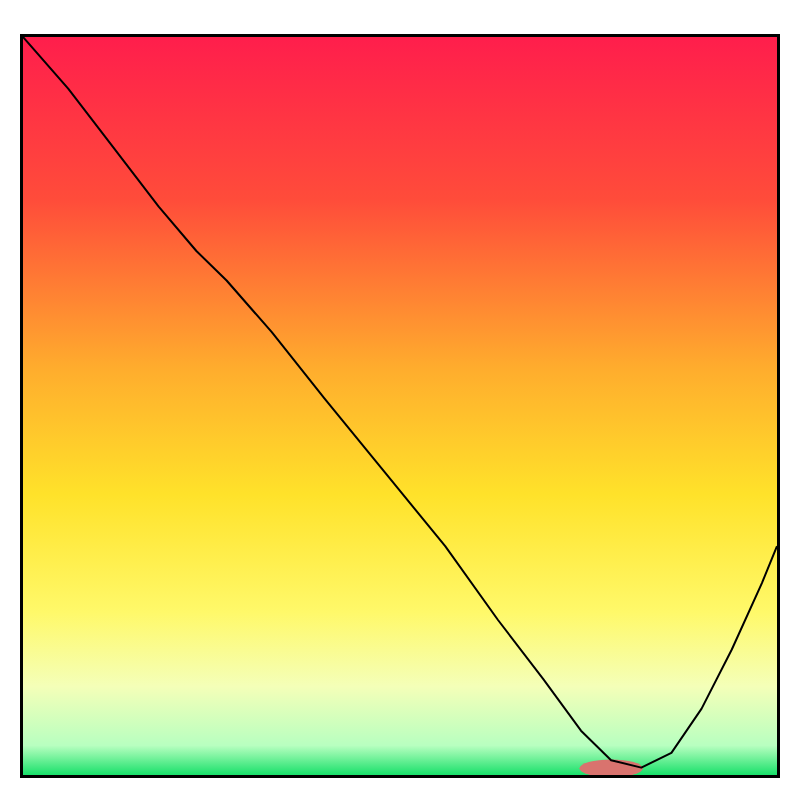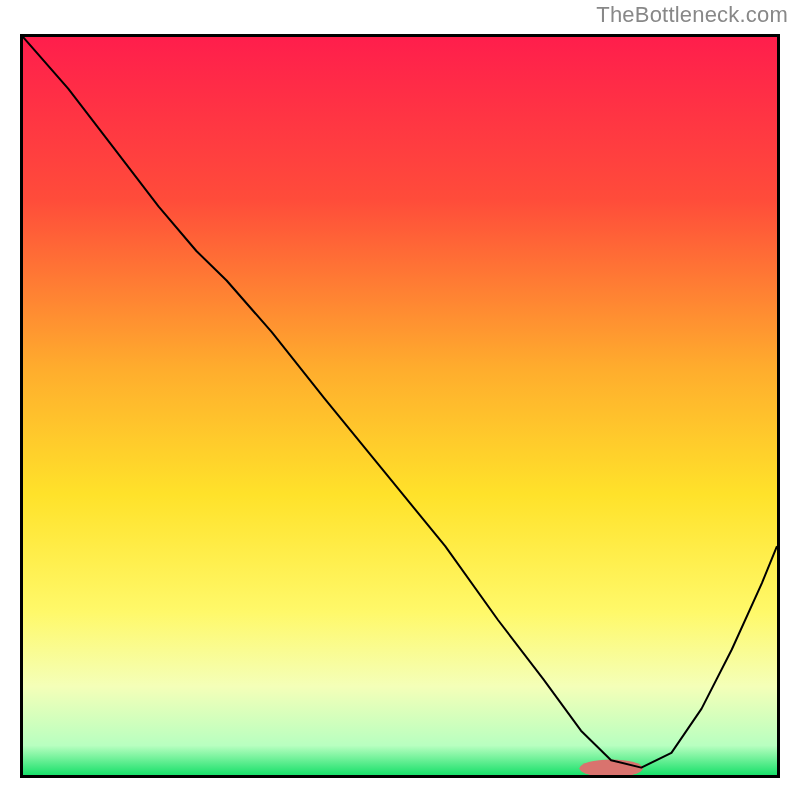--- a/index.html
+++ b/index.html
@@ -11,21 +11,20 @@
   }
   .plotbox{
     position:absolute;left:20px;top:34px;width:760px;height:744px;
     border:3px solid #000;box-sizing:border-box;overflow:hidden;
   }
   svg{display:block;width:100%;height:100%}
 </style>
 </head>
 <body>
 <div class="frame">
-  <div class="watermark">TheBottleneck.com</div>
   <div class="plotbox">
     <svg id="plot" viewBox="0 0 754 738" preserveAspectRatio="none">
         <defs>
           <linearGradient id="bg" x1="0" y1="0" x2="0" y2="1">
             <stop offset="0%" stop-color="#ff1e4c"></stop>
             <stop offset="22%" stop-color="#ff4c3a"></stop>
             <stop offset="45%" stop-color="#ffad2d"></stop>
             <stop offset="62%" stop-color="#ffe22a"></stop>
             <stop offset="78%" stop-color="#fff96a"></stop>
             <stop offset="88%" stop-color="#f4ffb8"></stop>

